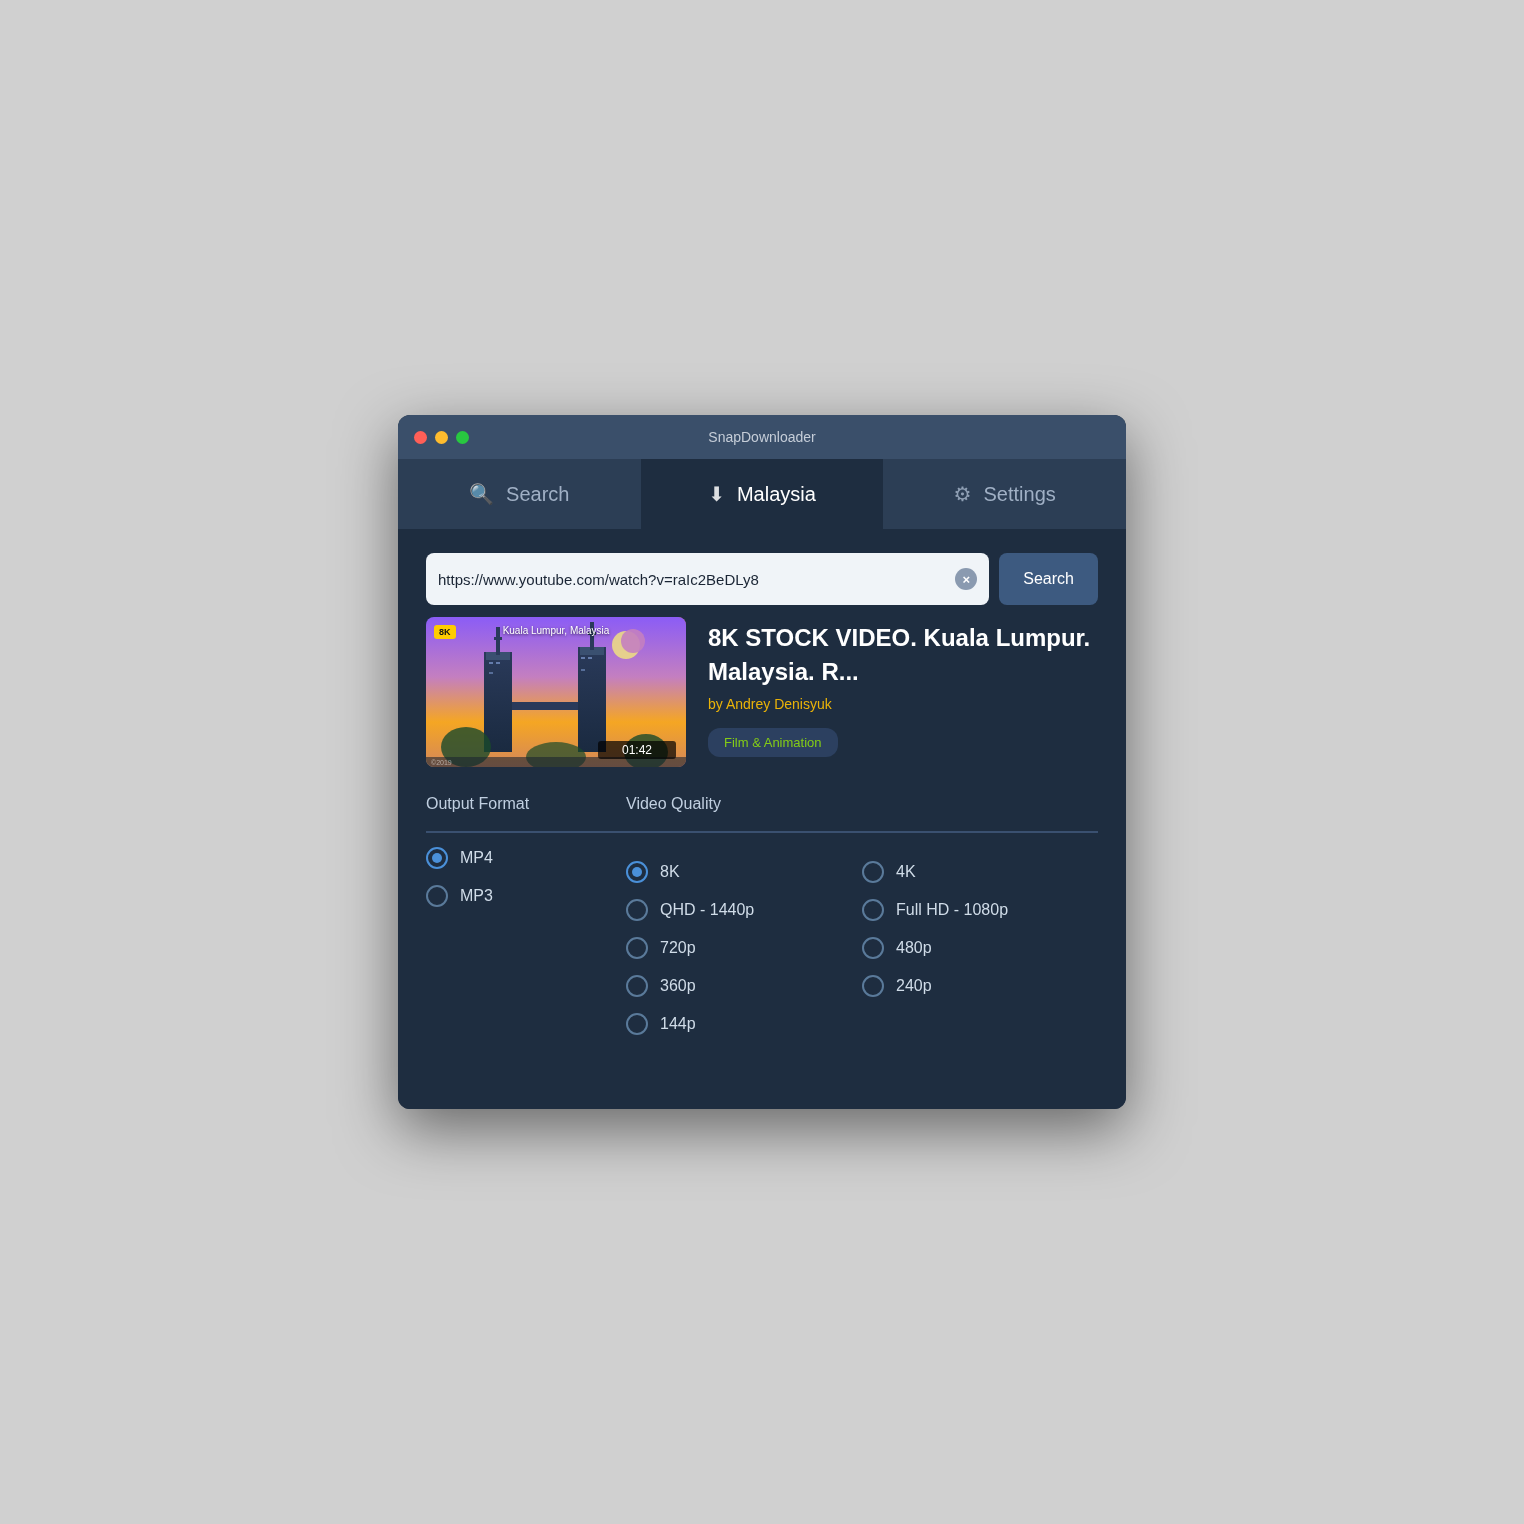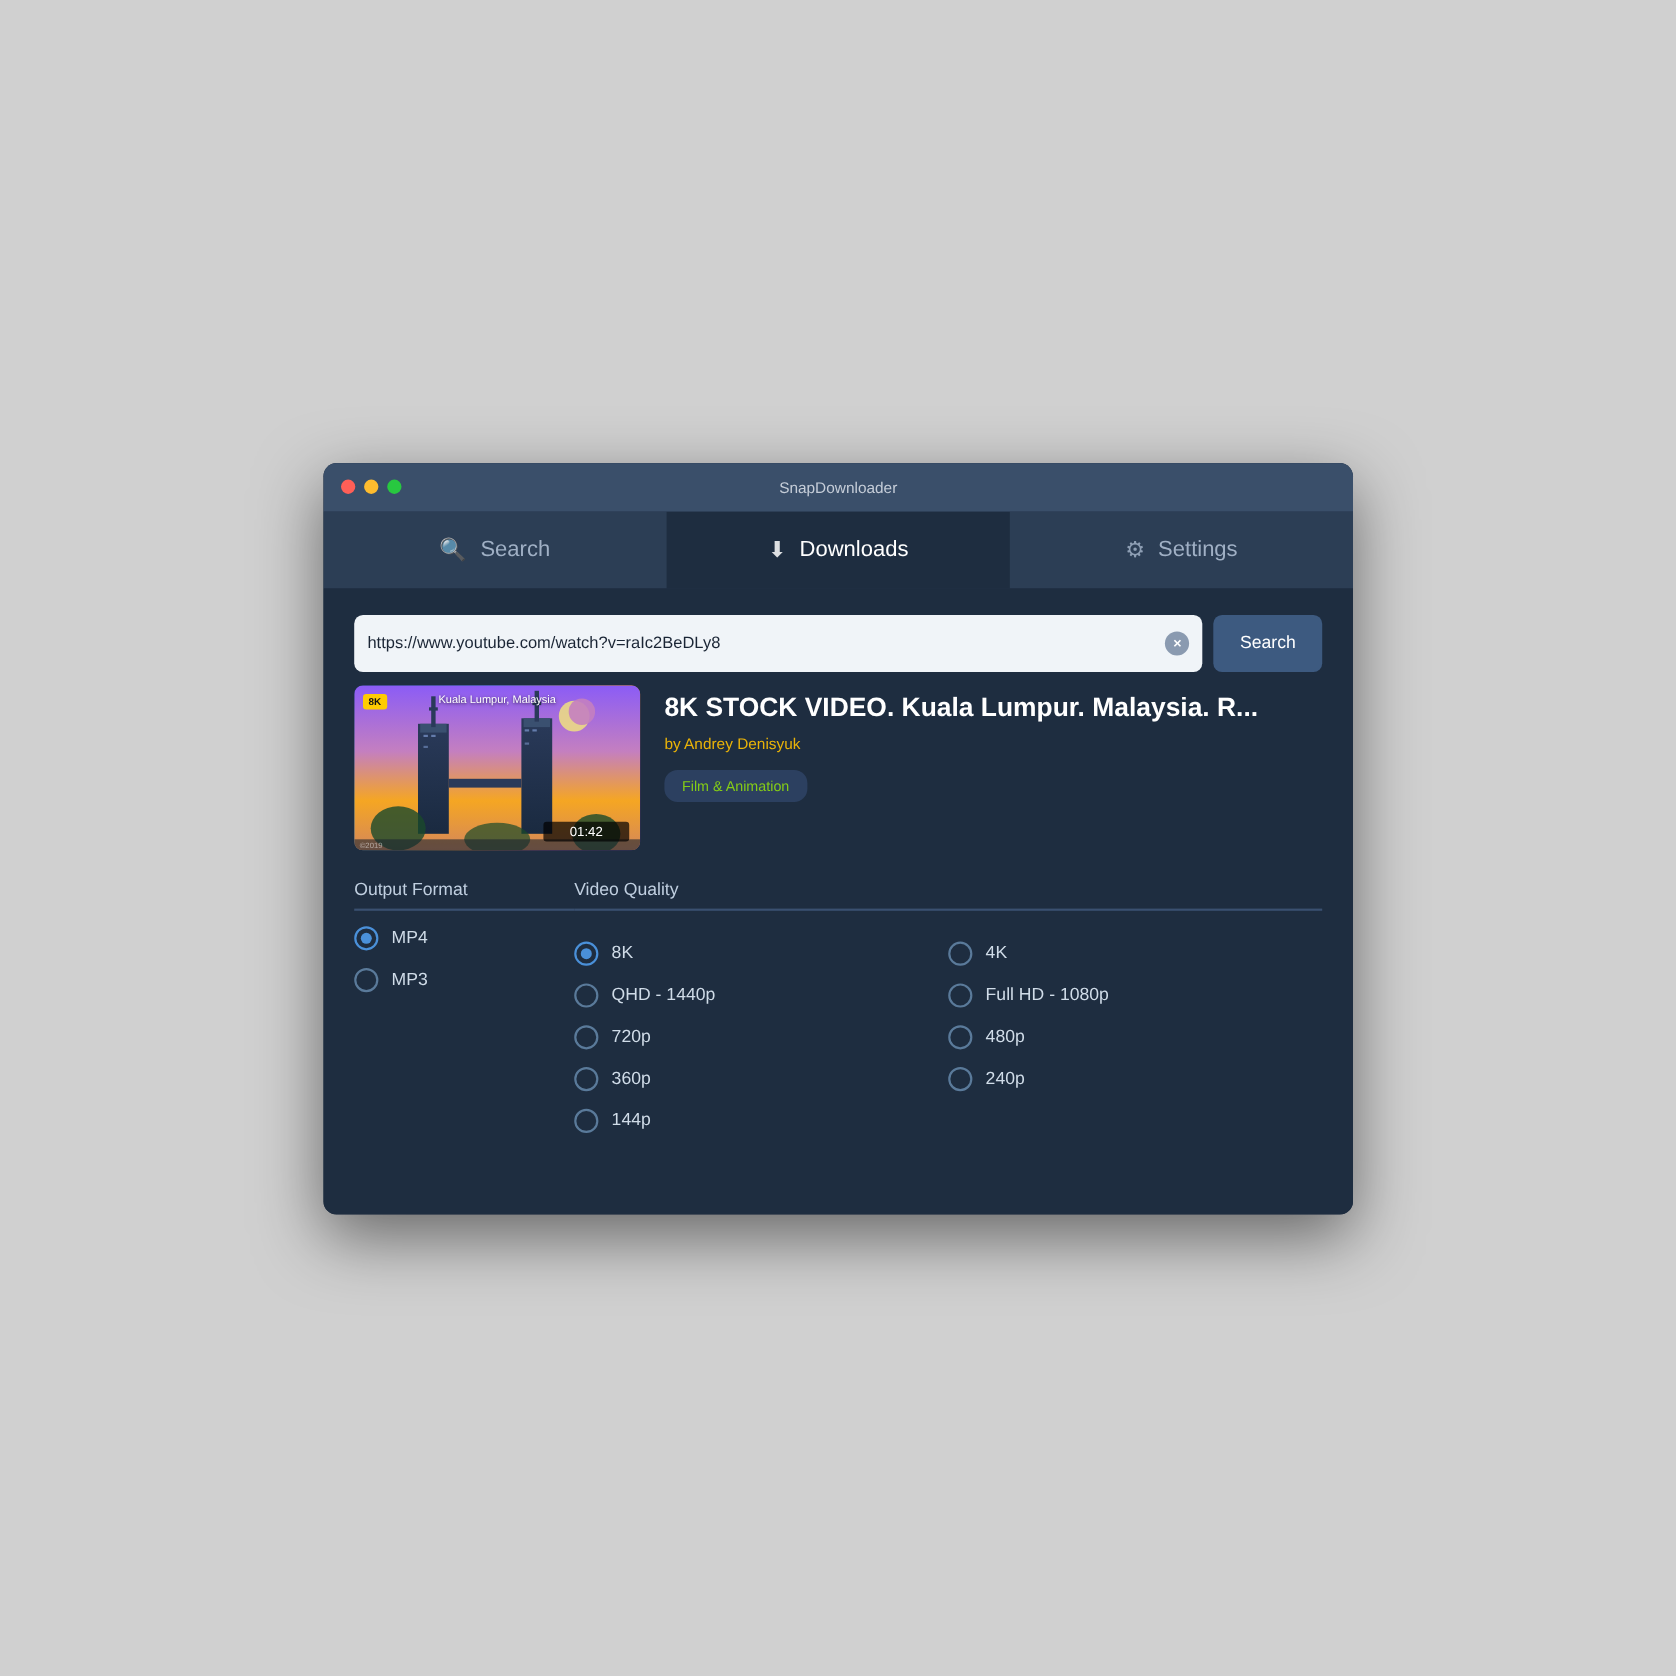--- a/index.html
+++ b/index.html
@@ -7,21 +7,21 @@
     body {
       background: #d0d0d0;
       display: flex;
       justify-content: center;
       align-items: center;
       min-height: 100vh;
       font-family: -apple-system, BlinkMacSystemFont, 'Helvetica Neue', Arial, sans-serif;
     }
 
     .window {
-      width: 936px;
+      width: 728px;
       background: #1e2d40;
       border-radius: 12px;
       box-shadow: 0 20px 60px rgba(0,0,0,0.5);
       overflow: hidden;
     }
 
     
     .titlebar {
       background: #3a4f6a;
       height: 44px;
@@ -224,21 +224,21 @@
       flex-shrink: 0;
     }
     .quality-col {
       flex: 1;
     }
     .section-title {
       color: #c0cfe0;
       font-size: 16px;
       font-weight: 500;
       margin-bottom: 12px;
-      padding-bottom: 7px;
+      padding-bottom: 18px;
       border-bottom: 2px solid #3a5070;
     }
     .radio-list {
       display: flex;
       flex-direction: column;
       gap: 16px;
       margin-top: 14px;
     }
     .radio-item {
       display: flex;
@@ -323,21 +323,21 @@
     <span class="titlebar-title">SnapDownloader</span>
   </div>
 
   <div class="tab-nav">
     <div class="tab-item">
       <span class="tab-icon">🔍</span>
       <span>Search</span>
     </div>
     <div class="tab-item active">
       <span class="tab-icon">⬇</span>
-      <span>Downloads</span>
+      <span>Malaysia</span>
     </div>
     <div class="tab-item">
       <span class="tab-icon">⚙</span>
       <span>Settings</span>
     </div>
   </div>
 
   <div class="main-content">
 
     <div class="search-bar">

